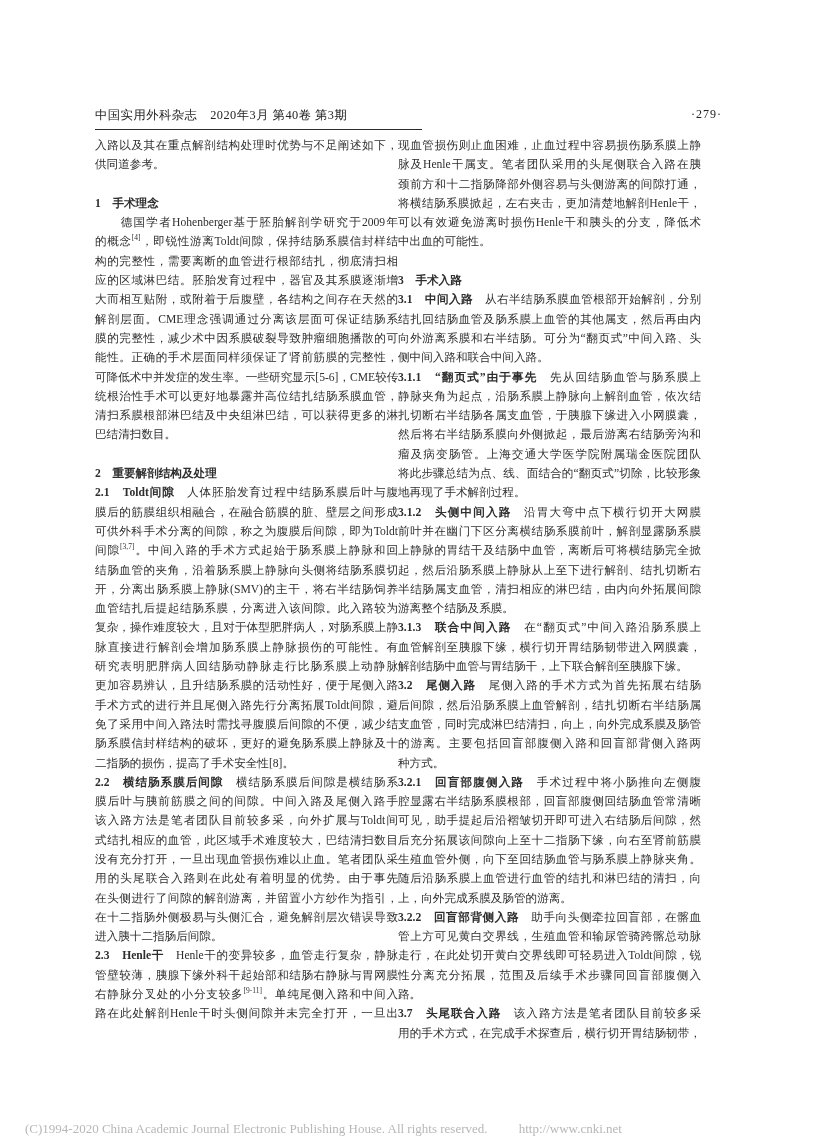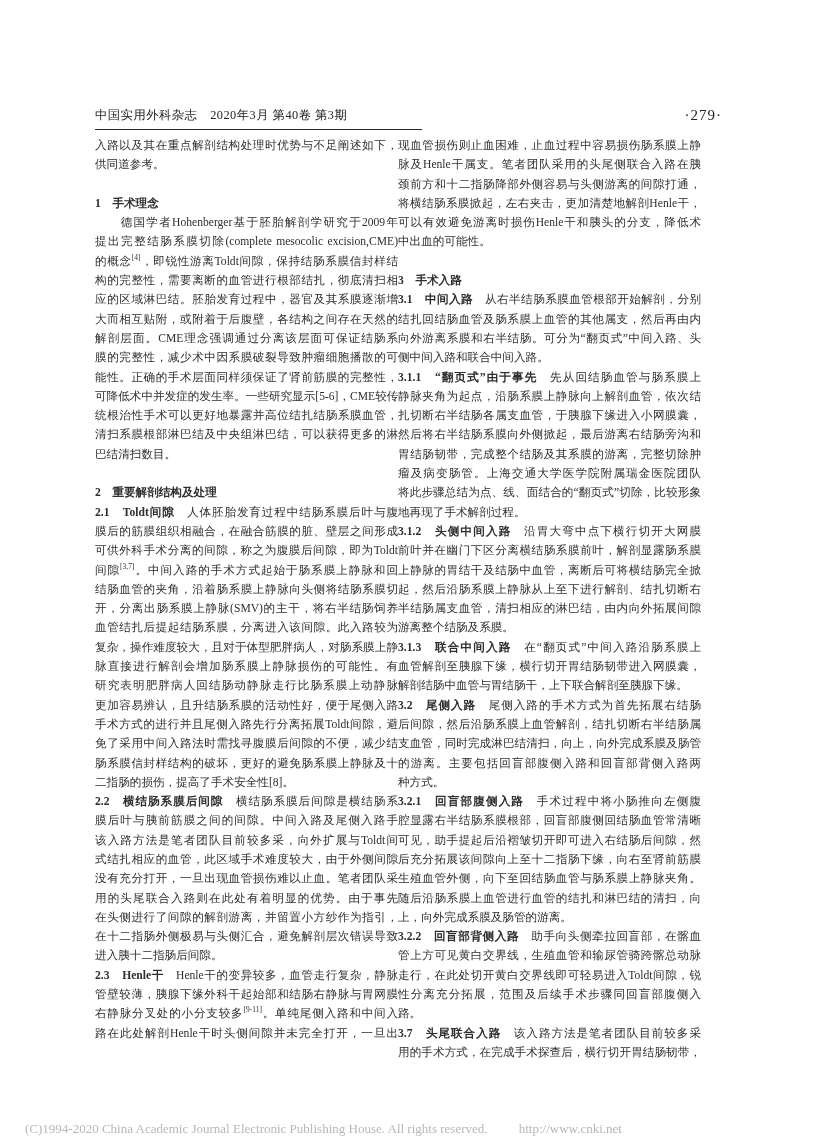--- a/index.html
+++ b/index.html
@@ -1,21 +1,21 @@
 <!DOCTYPE html>
 <html><head>
 <meta charset="utf-8">
 <style>
   html,body{margin:0;padding:0;background:#ffffff;}
   .page{position:relative;width:816px;height:1145px;background:#ffffff;overflow:hidden;
         font-family:"Liberation Serif","DejaVu Serif",serif;color:#2e2e2e;margin-top:9px;}
   .header{position:absolute;top:98px;left:95px;right:94px;font-size:12.3px;color:#222;}
   .journal-title{display:inline-block;width:327px;border-bottom:1.3px solid #2b2b2b;
         padding-bottom:5px;letter-spacing:.5px;}
-  .page-number{position:absolute;right:0;top:0;font-size:15px;letter-spacing:1px;}
+  .page-number{position:absolute;right:0;top:0;font-size:12px;letter-spacing:1px;}
   .columns{position:absolute;top:127px;left:95px;width:627px;display:flex;}
   .col{width:303px;}
   .line{height:19.3px;line-height:19.3px;font-size:11.6px;overflow:hidden;
         text-align:justify;text-align-last:justify;text-justify:inter-character;
         white-space:nowrap;color:#2e2e2e;}
   .line.end{text-align-last:left;}
   .line b{font-weight:700;}
   .line sup{font-size:7.5px;line-height:0;vertical-align:super;}
   .footer{position:absolute;left:25px;top:1112px;font-size:13px;color:#b7b7b7;white-space:nowrap;text-align:right;}
   .footer .url{margin-left:28px;}
@@ -30,21 +30,20 @@
     <span class="page-number">·279·</span>
   </div>
 
   <div class="columns">
     <div class="col">
         <div class="line">入路以及其在重点解剖结构处理时优势与不足阐述如下，</div>
         <div class="line end">供同道参考。</div>
         <div class="line">&nbsp;</div>
         <div class="line end"><b>1　手术理念</b></div>
         <div class="line">　　德国学者Hohenberger基于胚胎解剖学研究于2009年</div>
-        <div class="line">提出完整结肠系膜切除(complete mesocolic excision,CME)</div>
         <div class="line">的概念<sup>[4]</sup>，即锐性游离Toldt间隙，保持结肠系膜信封样结</div>
         <div class="line">构的完整性，需要离断的血管进行根部结扎，彻底清扫相</div>
         <div class="line">应的区域淋巴结。胚胎发育过程中，器官及其系膜逐渐增</div>
         <div class="line">大而相互贴附，或附着于后腹壁，各结构之间存在天然的</div>
         <div class="line">解剖层面。CME理念强调通过分离该层面可保证结肠系</div>
         <div class="line">膜的完整性，减少术中因系膜破裂导致肿瘤细胞播散的可</div>
         <div class="line">能性。正确的手术层面同样须保证了肾前筋膜的完整性，</div>
         <div class="line">可降低术中并发症的发生率。一些研究显示[5-6]，CME较传</div>
         <div class="line">统根治性手术可以更好地暴露并高位结扎结肠系膜血管，</div>
         <div class="line">清扫系膜根部淋巴结及中央组淋巴结，可以获得更多的淋</div>
@@ -62,21 +61,21 @@
         <div class="line">脉直接进行解剖会增加肠系膜上静脉损伤的可能性。有</div>
         <div class="line">研究表明肥胖病人回结肠动静脉走行比肠系膜上动静脉</div>
         <div class="line">更加容易辨认，且升结肠系膜的活动性好，便于尾侧入路</div>
         <div class="line">手术方式的进行并且尾侧入路先行分离拓展Toldt间隙，避</div>
         <div class="line">免了采用中间入路法时需找寻腹膜后间隙的不便，减少结</div>
         <div class="line">肠系膜信封样结构的破坏，更好的避免肠系膜上静脉及十</div>
         <div class="line end">二指肠的损伤，提高了手术安全性[8]。</div>
         <div class="line"><b>2.2　横结肠系膜后间隙</b>　横结肠系膜后间隙是横结肠系</div>
         <div class="line">膜后叶与胰前筋膜之间的间隙。中间入路及尾侧入路手</div>
         <div class="line">该入路方法是笔者团队目前较多采，向外扩展与Toldt间</div>
-        <div class="line">式结扎相应的血管，此区域手术难度较大，由于外侧间隙</div>
+        <div class="line">式结扎相应的血管，此区域手术难度较大，巴结清扫数目</div>
         <div class="line">没有充分打开，一旦出现血管损伤难以止血。笔者团队采</div>
         <div class="line">用的头尾联合入路则在此处有着明显的优势。由于事先</div>
         <div class="line">在头侧进行了间隙的解剖游离，并留置小方纱作为指引，</div>
         <div class="line">在十二指肠外侧极易与头侧汇合，避免解剖层次错误导致</div>
         <div class="line end">进入胰十二指肠后间隙。</div>
         <div class="line"><b>2.3　Henle干</b>　Henle干的变异较多，血管走行复杂，静脉</div>
         <div class="line">管壁较薄，胰腺下缘外科干起始部和结肠右静脉与胃网膜</div>
         <div class="line">右静脉分叉处的小分支较多<sup>[9-11]</sup>。单纯尾侧入路和中间入</div>
         <div class="line">路在此处解剖Henle干时头侧间隙并未完全打开，一旦出</div>
       </div>
@@ -90,21 +89,20 @@
         <div class="line">&nbsp;</div>
         <div class="line end"><b>3　手术入路</b></div>
         <div class="line"><b>3.1　中间入路</b>　从右半结肠系膜血管根部开始解剖，分别</div>
         <div class="line">结扎回结肠血管及肠系膜上血管的其他属支，然后再由内</div>
         <div class="line">向外游离系膜和右半结肠。可分为“翻页式”中间入路、头</div>
         <div class="line end">侧中间入路和联合中间入路。</div>
         <div class="line"><b>3.1.1　“翻页式”由于事先</b>　先从回结肠血管与肠系膜上</div>
         <div class="line">静脉夹角为起点，沿肠系膜上静脉向上解剖血管，依次结</div>
         <div class="line">扎切断右半结肠各属支血管，于胰腺下缘进入小网膜囊，</div>
         <div class="line">然后将右半结肠系膜向外侧掀起，最后游离右结肠旁沟和</div>
-        <div class="line">胃结肠韧带，完成整个结肠及其系膜的游离，完整切除肿</div>
         <div class="line">瘤及病变肠管。上海交通大学医学院附属瑞金医院团队</div>
         <div class="line">将此步骤总结为点、线、面结合的“翻页式”切除，比较形象</div>
         <div class="line end">地再现了手术解剖过程。</div>
         <div class="line"><b>3.1.2　头侧中间入路</b>　沿胃大弯中点下横行切开大网膜</div>
         <div class="line">前叶并在幽门下区分离横结肠系膜前叶，解剖显露肠系膜</div>
         <div class="line">上静脉的胃结干及结肠中血管，离断后可将横结肠完全掀</div>
         <div class="line">起，然后沿肠系膜上静脉从上至下进行解剖、结扎切断右</div>
         <div class="line">半结肠属支血管，清扫相应的淋巴结，由内向外拓展间隙</div>
         <div class="line end">游离整个结肠及系膜。</div>
         <div class="line"><b>3.1.3　联合中间入路</b>　在“翻页式”中间入路沿肠系膜上</div>

